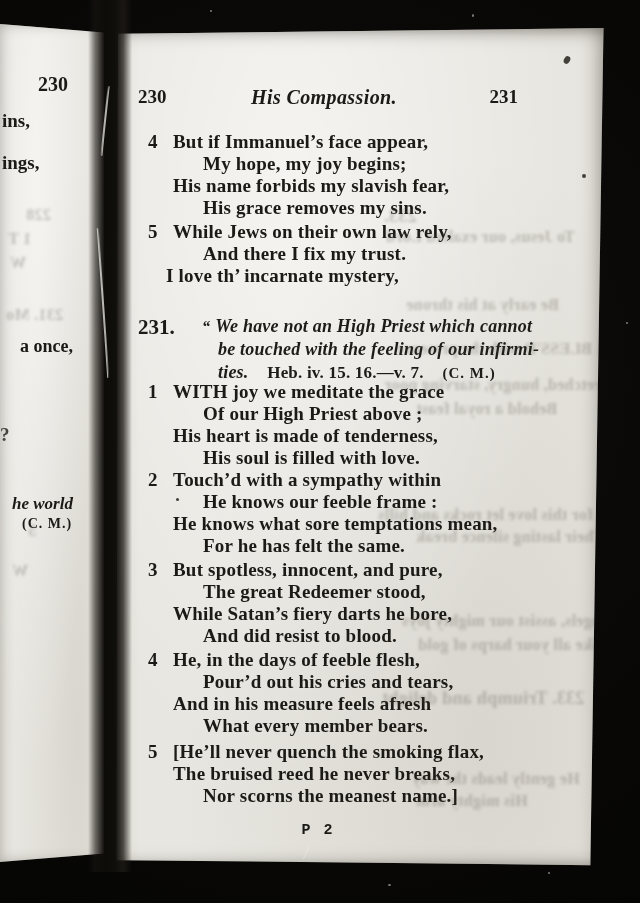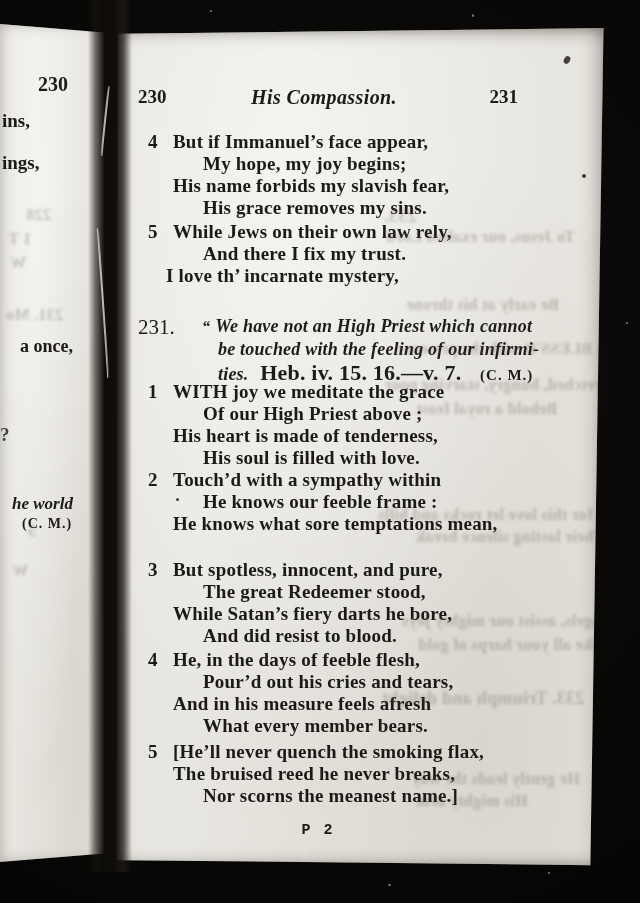--- a/index.html
+++ b/index.html
@@ -56,25 +56,25 @@
     font-style:italic; font-weight:700; font-size:20px; color:#1c1a16; letter-spacing:.4px;
   }
   
   .stanza{position:absolute; left:32px; width:430px; font-size:19px; line-height:22px;}
   .stanza .line{white-space:nowrap; color:#1c1a16; font-weight:700; letter-spacing:.2px;}
   .vnum{display:inline-block; width:25px;}
   .ml{margin-left:25px;}
   .mi{margin-left:55px;}
   
   .hymn-head{position:absolute; left:22px; top:287px; width:440px;}
-  .hymn-num{position:absolute; left:0; top:0; font-size:21px; font-weight:400; color:#1c1a16;}
+  .hymn-num{position:absolute; left:0; top:0; font-size:21px; font-weight:700; color:#1c1a16;}
   .epi{margin-left:64px; font-style:italic; font-weight:700; font-size:18px; line-height:23px; color:#1e1c18; letter-spacing:.2px;}
   .epi .q{margin-right:5px; font-size:16px;}
   .epi .e2,.epi .e3{margin-left:16px;}
-  .epi .ref{font-style:normal; font-size:22px; margin-left:7px;}
+  .epi .ref{font-style:normal; font-size:17px; margin-left:14px;}
   .epi .meter{font-style:normal; font-size:15px; margin-left:14px; letter-spacing:1px;}
   
   .sig{position:absolute; top:794px; left:0; width:404px; text-align:center;
        font-size:15px; font-weight:700; letter-spacing:2px; color:#1c1a16;font-family:Liberation Mono, monospace;}
   
   .frag{position:absolute; color:#1c1a16; font-weight:700; white-space:nowrap;}
   
   .ghost{
     position:absolute; white-space:nowrap; font-weight:700;
     color:rgba(84,80,70,.30); filter:blur(1.4px); transform:scaleX(-1);
@@ -146,20 +146,21 @@
       <div class="line"><span class="vnum">1</span><span>WITH joy we meditate the grace</span></div>
       <div class="line mi">Of our High Priest above ;</div>
       <div class="line ml">His heart is made of tenderness,</div>
       <div class="line mi">His soul is filled with love.</div>
     </div>
 
     <div class="stanza" style="top:441px">
       <div class="line"><span class="vnum">2</span><span>Touch’d with a sympathy within</span></div>
       <div class="line mi">He knows our feeble frame :</div>
       <div class="line ml">He knows what sore temptations mean,</div>
+      <div class="line mi">For he has felt the same.</div>
     </div>
 
     <div class="stanza" style="top:531px">
       <div class="line"><span class="vnum">3</span><span>But spotless, innocent, and pure,</span></div>
       <div class="line mi">The great Redeemer stood,</div>
       <div class="line ml">While Satan’s fiery darts he bore,</div>
       <div class="line mi">And did resist to blood.</div>
     </div>
 
     <div class="stanza" style="top:621px">

